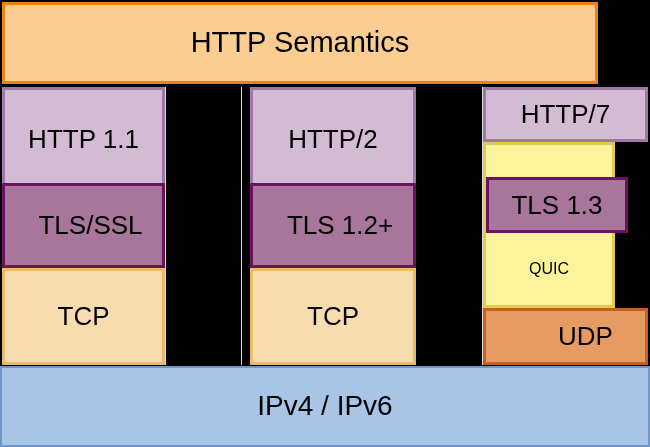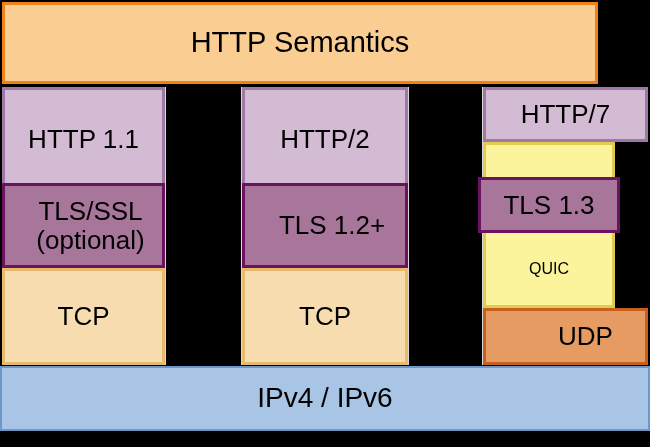--- a/index.html
+++ b/index.html
@@ -27,42 +27,42 @@
   }
   .title-bar{
     left:2px;top:2px;width:596px;height:82px;font-size:29px;
     background:var(--semantics-fill);border:3px solid var(--semantics-border);
   }
   .http-box{background:var(--http-fill);border:3px solid var(--http-border);}
   .tls-box{background:var(--tls-fill);border:3px solid var(--tls-border);}
   .tcp-box{background:var(--tcp-fill);border:3px solid var(--tcp-border);}
   .udp-box{background:var(--udp-fill);border:3px solid var(--udp-border);}
   .c1{left:2px;width:163px;}
-  .c2{left:242px;width:166px;}
+  .c2{left:250px;width:166px;}
   .c3{left:483px;width:165px;}
   .row-app{top:87px;height:104px;}
   .row-tls{top:183px;height:85px;padding-left:14px;}
   .row-tcp{top:268px;height:97px;}
   .http3{top:87px;height:55px;}
   .quic-box{
     position:absolute;left:483px;top:142px;width:132px;height:166px;
     background:var(--quic-fill);border:3px solid var(--quic-border);
-    display:flex;flex-direction:column;align-items:center;
+    display:flex;flex-direction:column;
   }
   .tls13-box{
     width:142px;height:56px;margin-top:32px;
     background:var(--tls-fill);border:3px solid var(--tls-border);
     display:flex;align-items:center;justify-content:center;font-size:26px;
   }
   .quic-label{
     flex:1;display:flex;align-items:center;justify-content:center;font-size:16px;
   }
   .udp{top:308px;height:57px;padding-left:40px;}
   .ip-bar{
-    left:0;top:366px;width:650px;height:65px;font-size:28px;
+    left:0;top:366px;width:650px;height:81px;font-size:28px;
     background:var(--ip-fill);border:2px solid var(--ip-border);
   }
   .gap{
     position:absolute;top:87px;height:278px;background:var(--background);
     border-left:1px solid var(--seam);border-right:1px solid var(--seam);
   }
   .gap1{left:165px;width:77px;}
   .gap2{left:408px;width:75px;}
 </style>
 </head>
@@ -76,21 +76,20 @@
 
   <div class="gap gap1"></div>
   <div class="gap gap2"></div>
 
   <div class="box http-box c1 row-app">
     <span>HTTP 1.1</span>
   </div>
   <div class="box tls-box c1 row-tls">
     <span>
       <span>TLS/SSL</span><br>
-      <span>(optional)</span>
     </span>
   </div>
   <div class="box tcp-box c1 row-tcp">
     <span>TCP</span>
   </div>
 
   <div class="box http-box c2 row-app">
     <span>HTTP/2</span>
   </div>
   <div class="box tls-box c2 row-tls">

